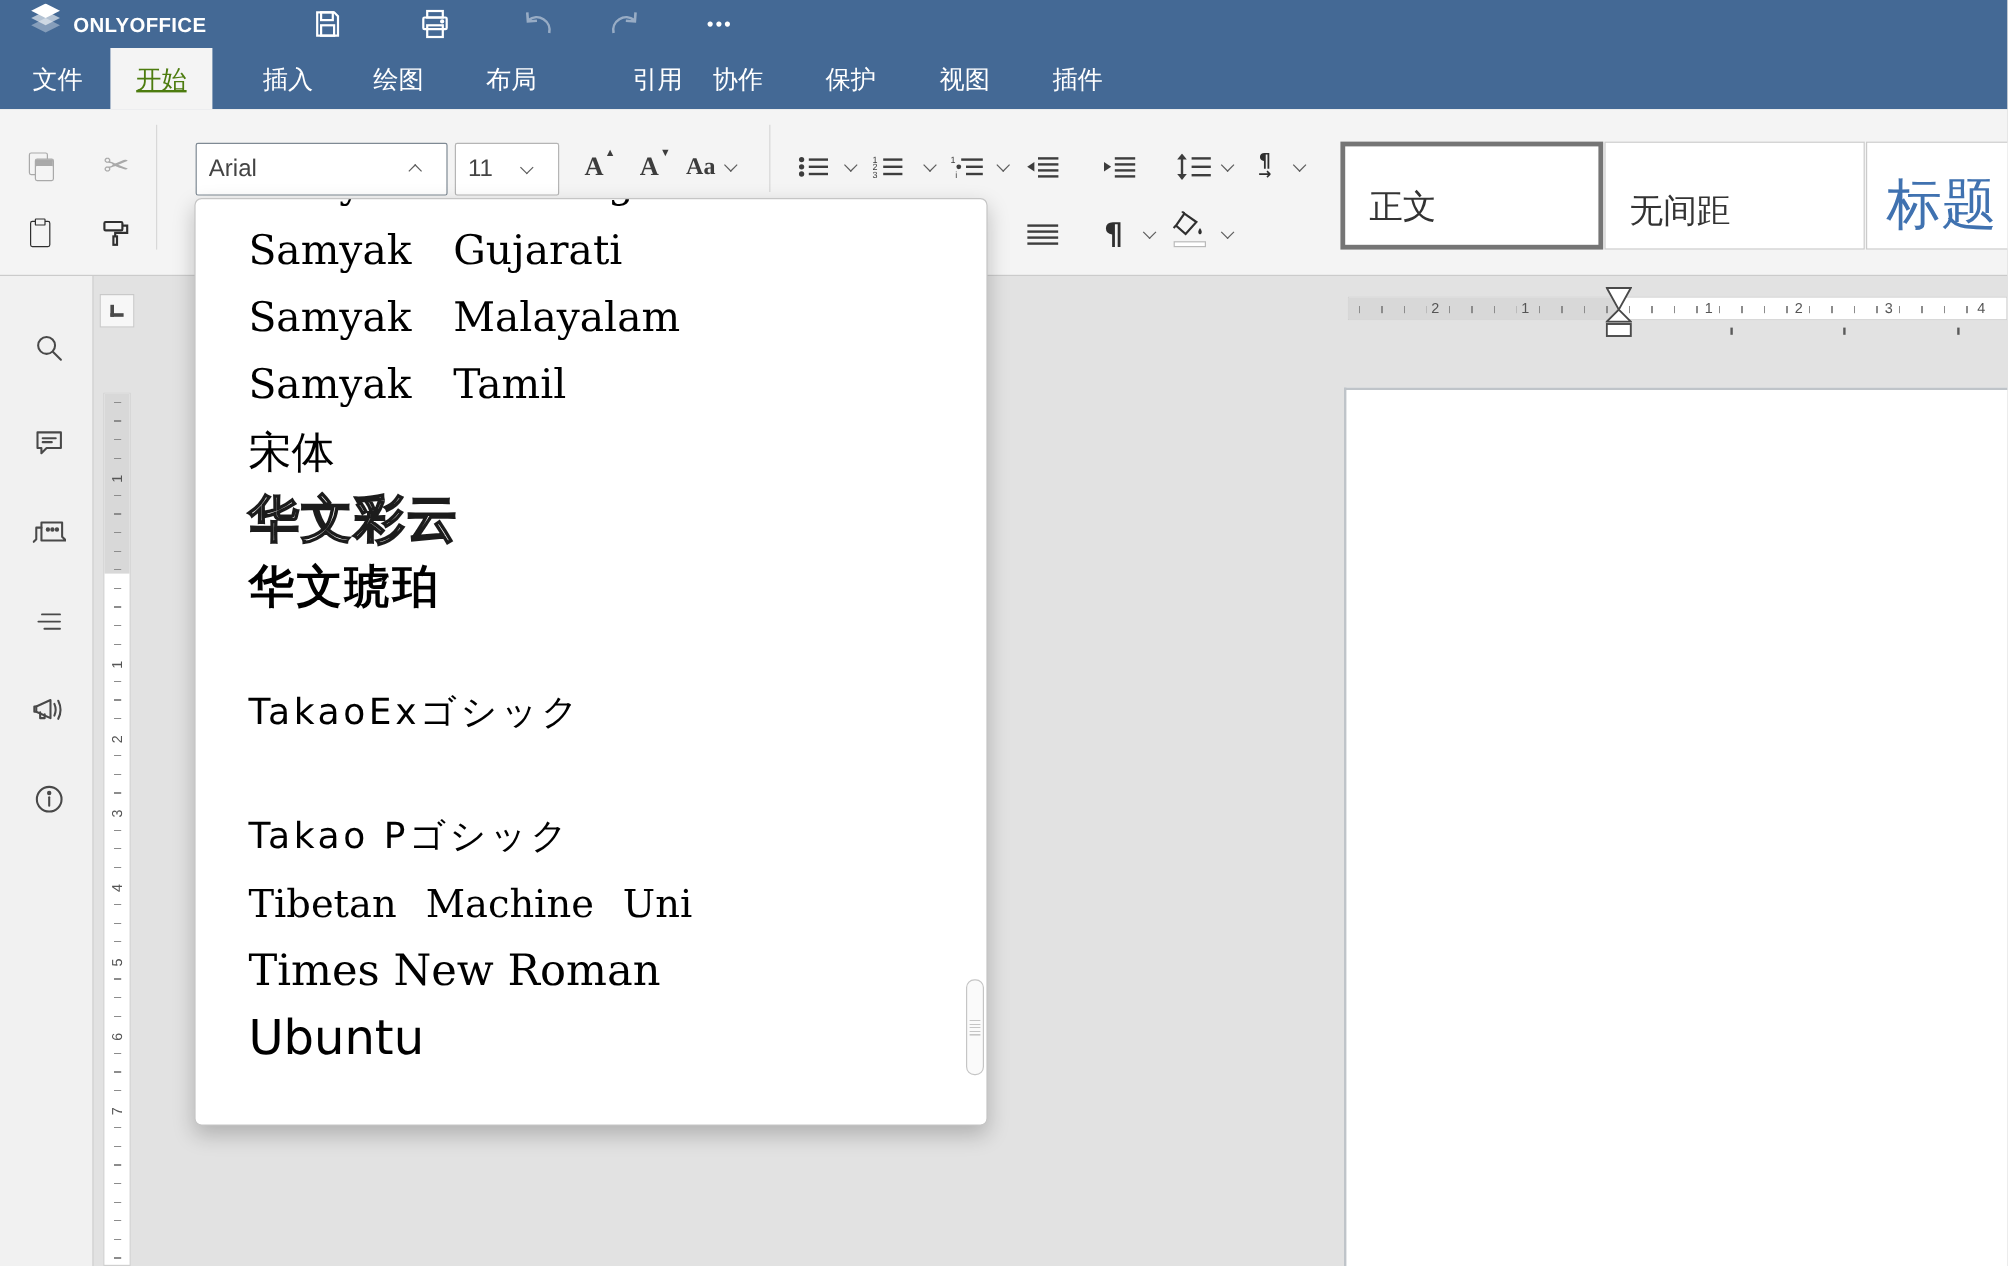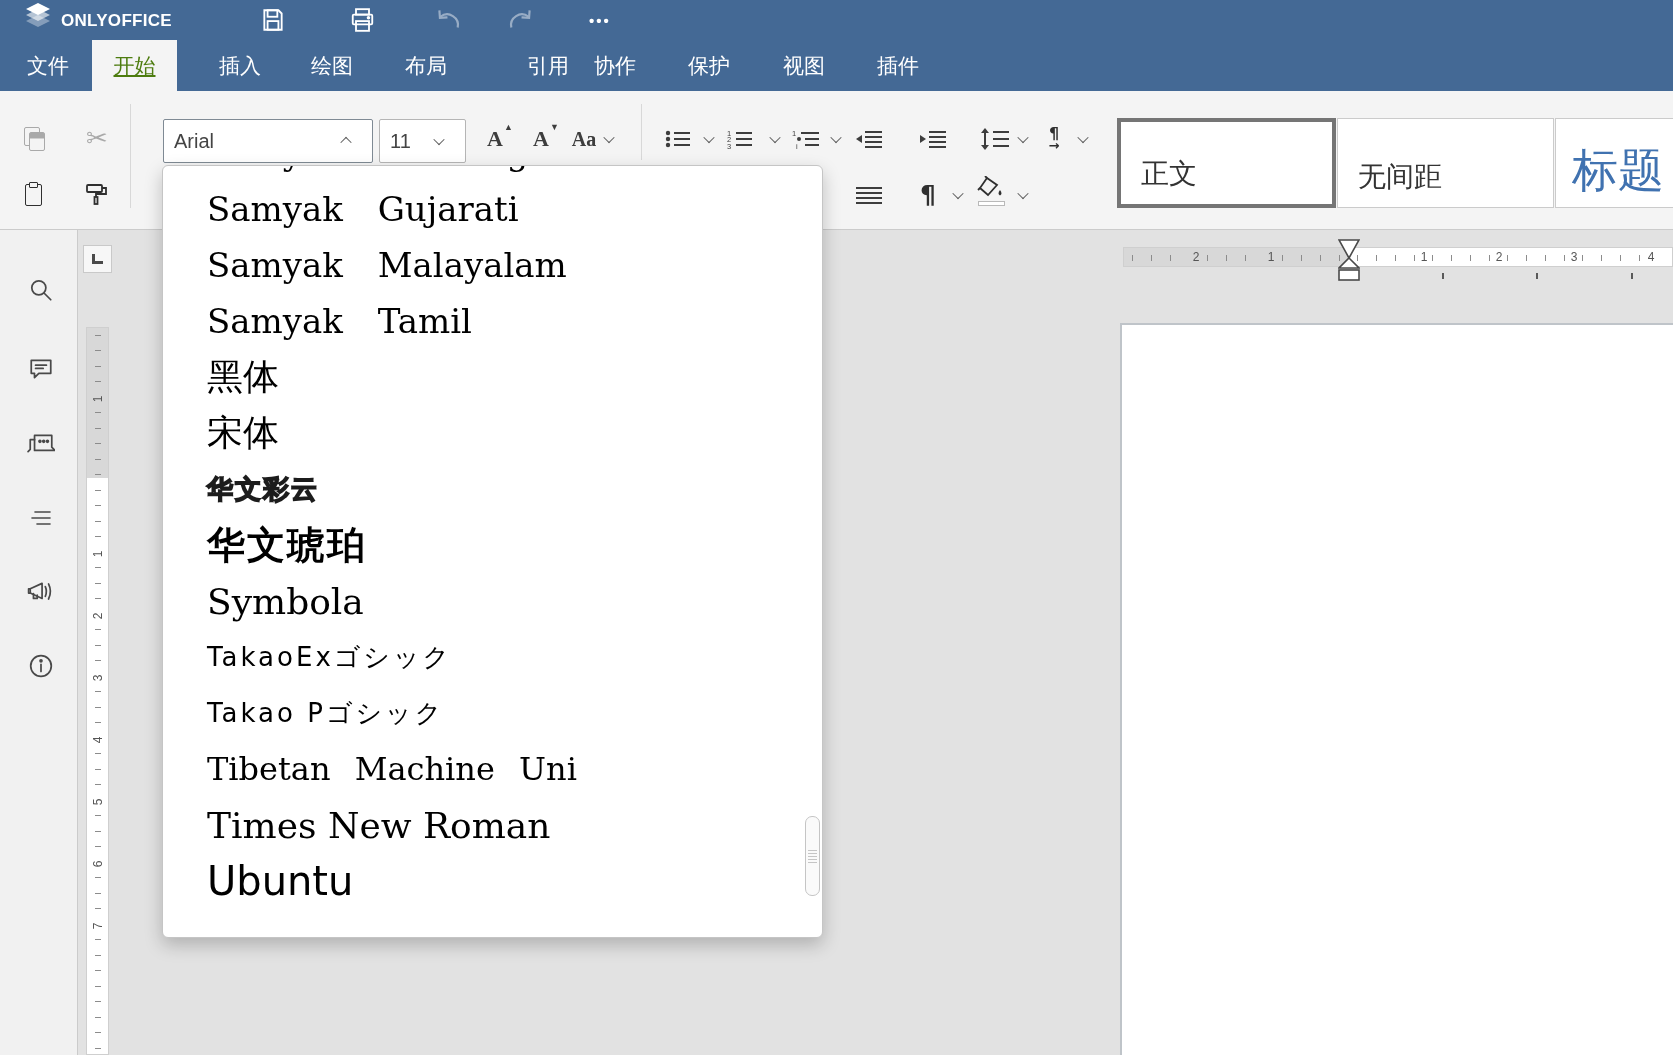--- a/index.html
+++ b/index.html
@@ -88,24 +88,24 @@
 
   
   .font-dd { position:absolute; left:162px; top:165px; width:661px; height:773px; background:#fff; border:1px solid #c5c5c5; border-radius:6px; box-shadow:0 7px 18px rgba(0,0,0,.22); overflow:hidden; z-index:50;text-align:right; }
   .font-dd .list { position:absolute; left:0; top:-41px; width:100%; }
   .f-row { height:56px; display:flex; align-items:center; padding-left:44px; color:#000; cursor:pointer; white-space:nowrap; }
   .f-serif { font-family:"DejaVu Serif","Liberation Serif",serif; }
   .f-sans { font-family:"DejaVu Sans","Liberation Sans",sans-serif; }
   .f-samyak { font-size:34px; word-spacing:24px; }
   .f-hei { font-size:36px; }
   .f-song { font-size:36px; }
-  .f-caiyun { font-size:26px; font-weight:800; color:transparent; -webkit-text-stroke:1.5px #1c1c1c; letter-spacing:2px; }
+  .f-caiyun { font-size:42px; font-weight:800; color:transparent; -webkit-text-stroke:1.5px #1c1c1c; letter-spacing:2px; }
   .f-hupo { font-size:38px; font-weight:900; letter-spacing:2px; }
   .f-symbola { font-size:36px; }
-  .f-takao { font-size:26px; letter-spacing:3px; }
+  .f-takao { font-size:30px; letter-spacing:3px;margin-top:48px; }
   .f-tibetan { font-size:32px; word-spacing:14px; }
   .f-times { font-size:36px; }
   .f-ubuntu { font-size:40px; }
   .dd-thumb { position:absolute; left:642px; top:650px; width:15px; height:80px; background:#fafafa; border:1px solid #c5c5c5; border-radius:7px; cursor:pointer; }
   .dd-thumb::after { content:""; position:absolute; left:2px; top:33px; width:9px; height:13px; background:repeating-linear-gradient(180deg, #c5c5c5 0 1px, transparent 1px 3px); }
 
   svg.lines { fill:#3d3d3d; }
 </style>
 </head>
 <body>
@@ -446,35 +446,29 @@
         </div>
       <div class="f-row f-serif f-samyak">
           <span>Samyak Gujarati</span>
         </div>
       <div class="f-row f-serif f-samyak">
           <span>Samyak Malayalam</span>
         </div>
       <div class="f-row f-serif f-samyak">
           <span>Samyak Tamil</span>
         </div>
-      <div class="f-row f-sans f-hei">
-          <span>黑体</span>
-        </div>
       <div class="f-row f-serif f-song">
           <span>宋体</span>
         </div>
       <div class="f-row f-sans f-caiyun">
           <span>华文彩云</span>
         </div>
       <div class="f-row f-sans f-hupo">
           <span>华文琥珀</span>
         </div>
-      <div class="f-row f-serif f-symbola">
-          <span>Symbola</span>
-        </div>
       <div class="f-row f-sans f-takao">
           <span>TakaoExゴシック</span>
         </div>
       <div class="f-row f-sans f-takao">
           <span>Takao Pゴシック</span>
         </div>
       <div class="f-row f-serif f-tibetan">
           <span>Tibetan Machine Uni</span>
         </div>
       <div class="f-row f-serif f-times">

